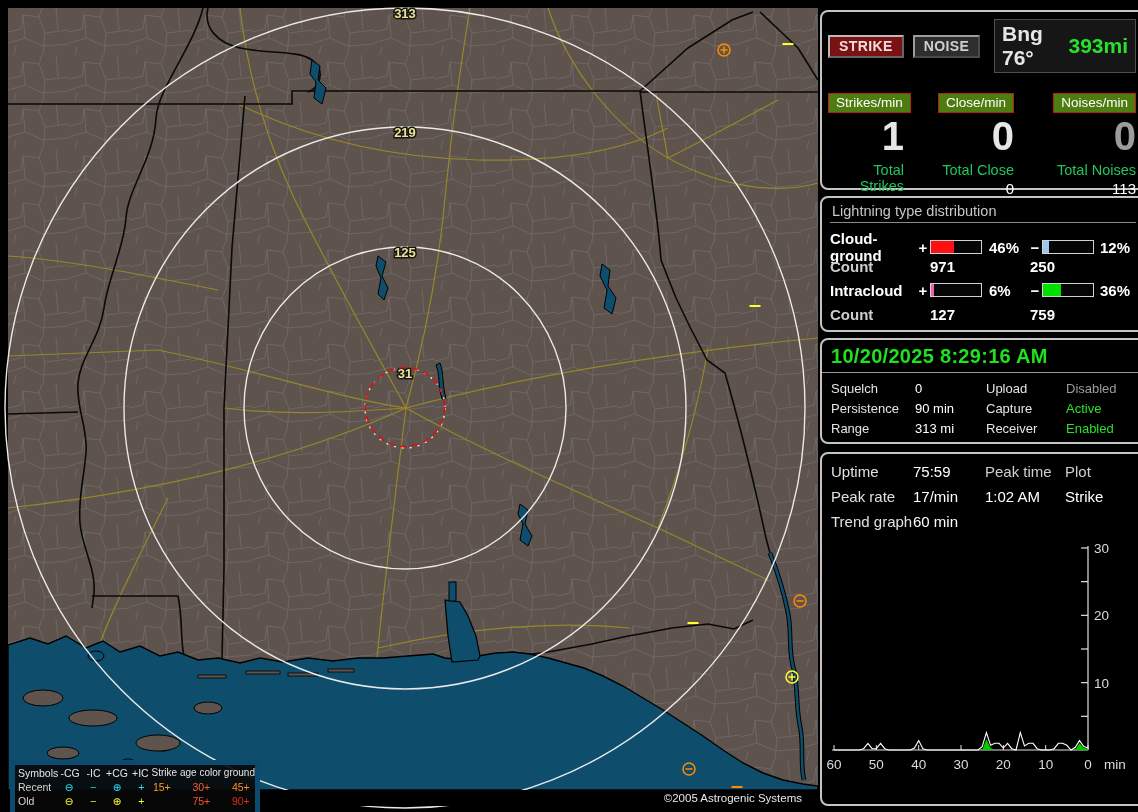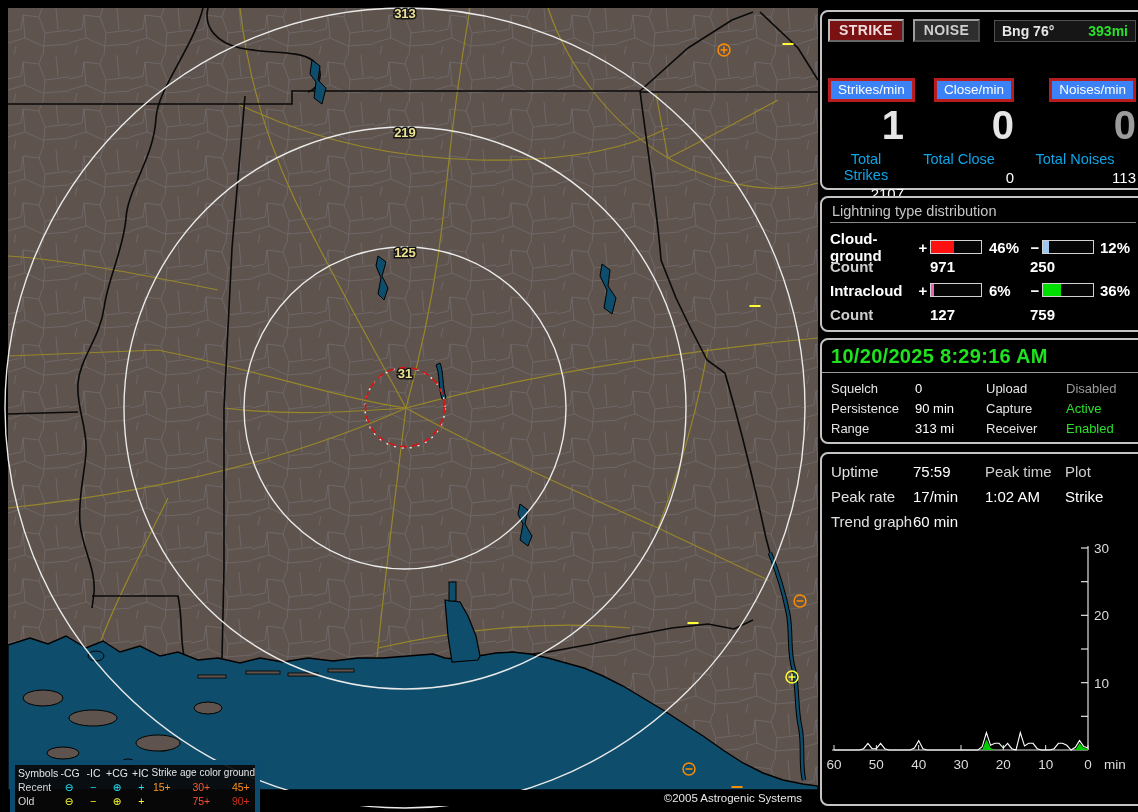--- a/index.html
+++ b/index.html
@@ -30,29 +30,29 @@
   #box2{top:196px;height:136px;}
   #box3{top:338px;height:106px;}
   #box4{top:452px;height:354px;}
   .row1{display:flex;align-items:center;padding:7px 8px 0 6px;}
   .btn{font-family:inherit;font-weight:bold;font-size:14px;letter-spacing:.4px;
        padding:1px 9px 2px;margin-right:9px;cursor:pointer;}
   .btn.strike{background:#7a1113;color:#f0dcdc;border:2px outset #b9b9b9;}
   .btn.noise{background:#2e2e2e;color:#cfcfcf;border:2px outset #9d9d9d;}
   .bng{margin-left:auto;display:flex;justify-content:space-between;align-items:center;
        width:126px;background:#161616;border:1px solid #505050;padding:2px 7px;
-       font-weight:bold;font-size:14px;}
+       font-weight:bold;font-size:21px;}
   .green{color:#2be02b;}
   .dimtx{color:#9c9c9c;}
   .cgrid{display:grid;grid-template-columns:76px 110px 1fr;margin-top:20px;padding:0 8px 0 6px;}
   .ccol{text-align:right;}
-  .chip{display:inline-block;background:#3b82f6;color:#fff;border:3px solid #b91c1c;
-        font-size:13.5px;padding:1px 7px 2px;margin-bottom:2px;margin-top:16px;}
+  .chip{display:inline-block;background:#4d7c0f;color:#fff;border:1px solid #b91c1c;
+        font-size:13.5px;padding:1px 7px 2px;margin-bottom:2px;}
   .big{font-size:40px;font-weight:bold;line-height:1.05;}
-  .tlabel{font-size:14.5px;margin-top:5px;color:#0ea5e9;text-align:center;}
+  .tlabel{font-size:14.5px;margin-top:5px;color:#22c55e;}
   .tval{font-size:15px;margin-top:2px;color:#fff;}
   
   .dist-title{color:#c6c6c6;border-bottom:1px solid #8a8a8a;padding:5px 2px 3px;
               margin:0 8px 7px;font-size:14.5px;}
   .drow{display:grid;grid-template-columns:86px 14px 52px 46px 14px 52px auto;
         align-items:center;padding:0 8px;height:24px;font-weight:bold;color:#fff;}
   .crow{display:grid;grid-template-columns:86px 14px 100px auto;
         align-items:center;padding:0 8px;height:24px;font-weight:bold;color:#fff;}
   .crow .cl{color:#cdcdcd;}
   .bar{height:12px;border:1px solid #d2d2d2;background:#050505;}

